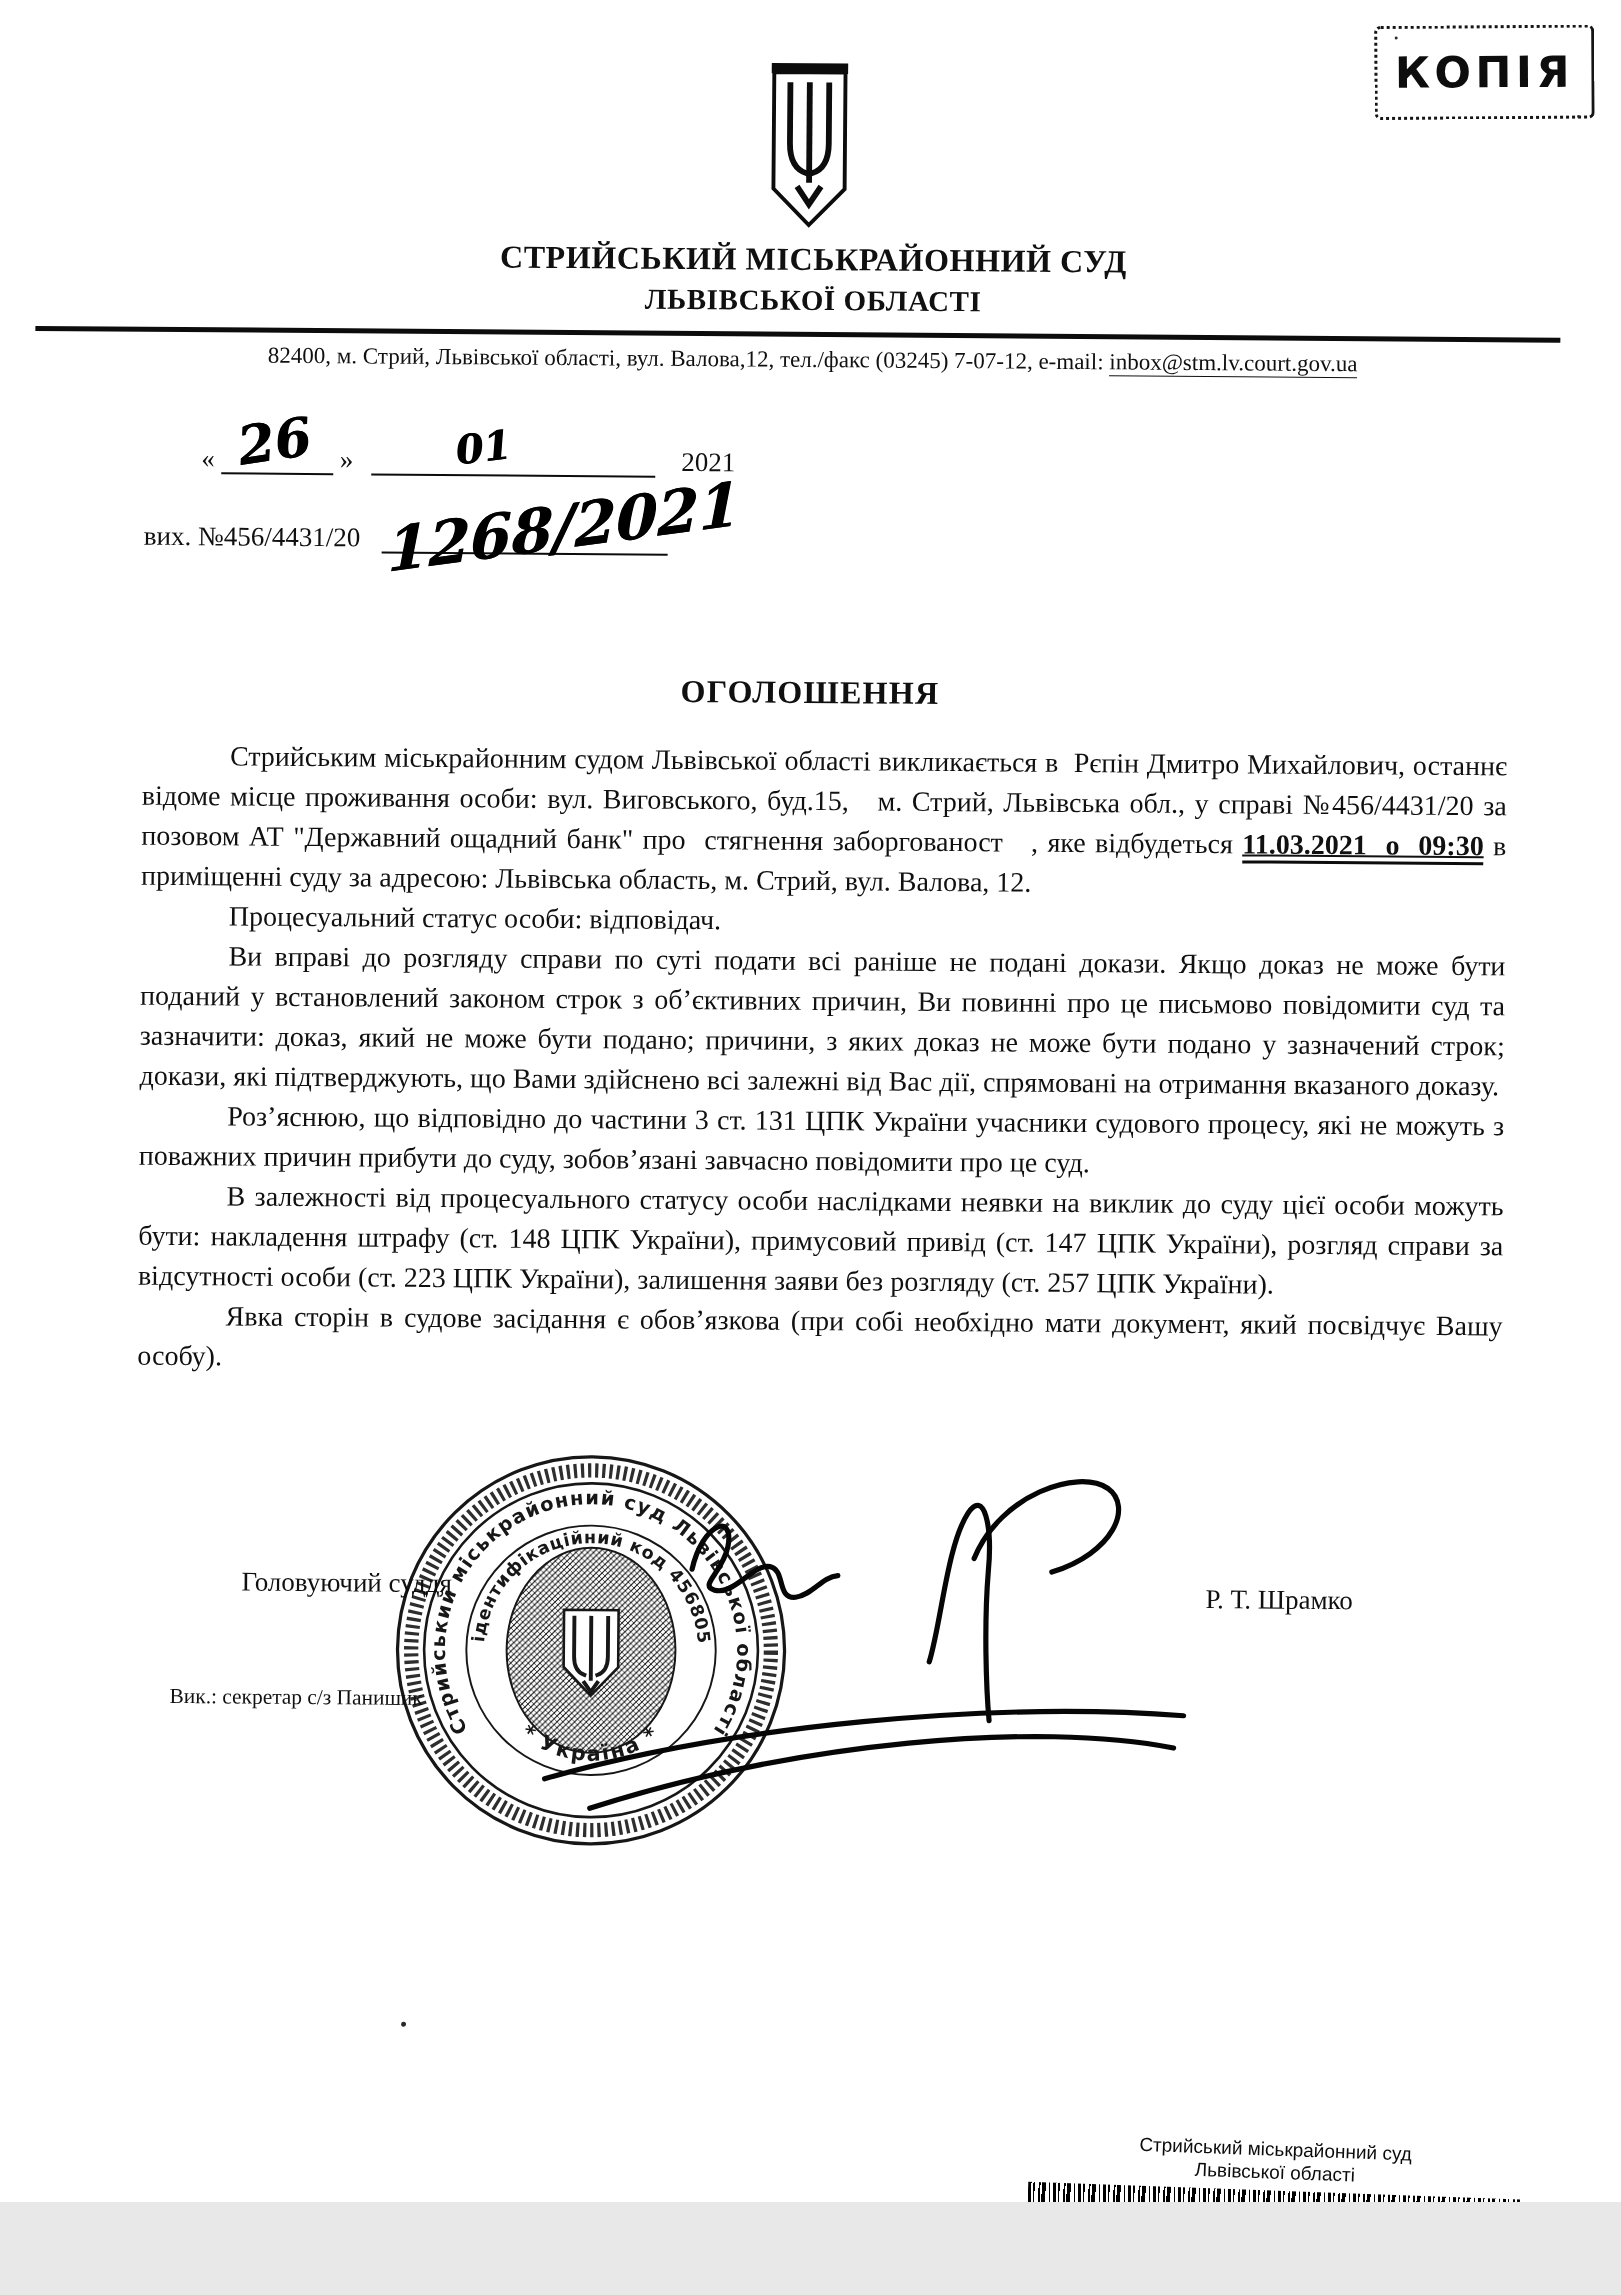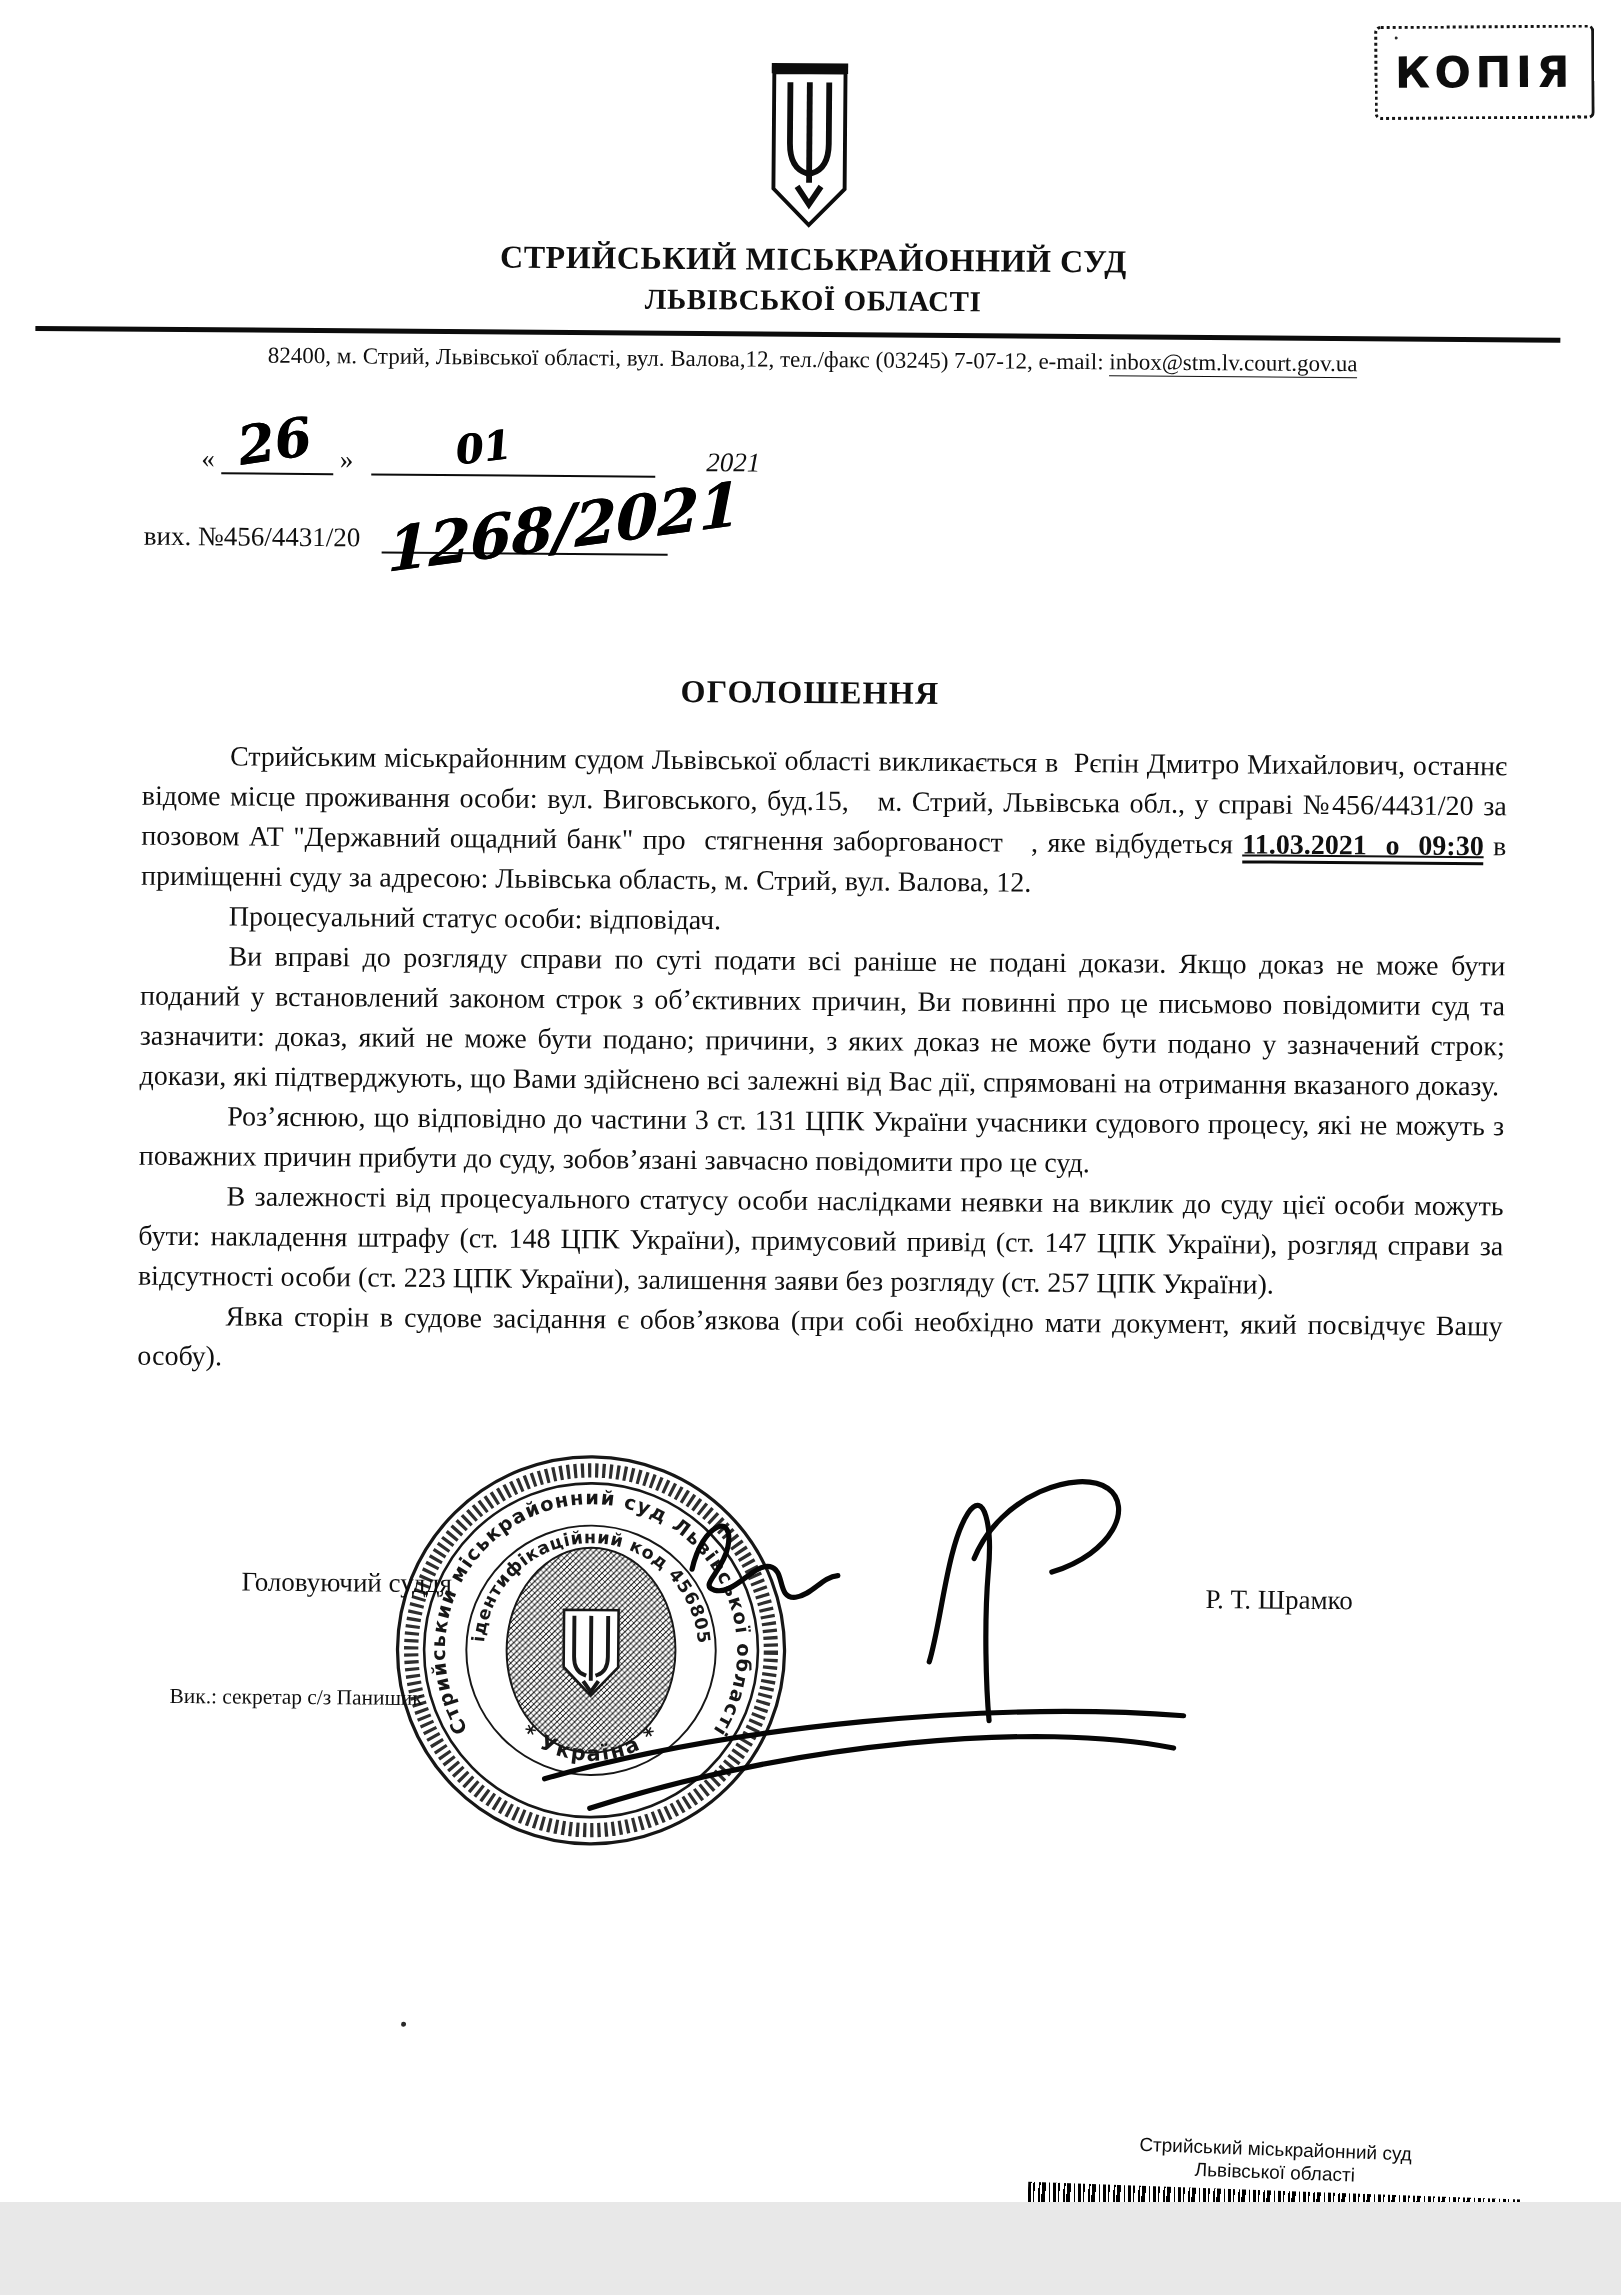--- a/index.html
+++ b/index.html
@@ -30,21 +30,21 @@
   .rule{position:absolute;left:38px;top:332px;width:1525px;height:4.5px;background:#0c0c0c;}
   .address{position:absolute;left:0;top:347px;width:100%;text-align:center;font-size:23px;}
   .address .email{border-bottom:1.9px solid #101010;padding-bottom:1.3px;}
 
   
   .date-row{position:absolute;left:205px;top:436px;display:flex;align-items:flex-end;
     font-size:27px;height:43px;}
   .blank{position:relative;border-bottom:2.6px solid #0c0c0c;height:39px;}
   .blank.day{width:112px;margin:0 6.5px;}
   .blank.month{width:284px;margin-left:18px;}
-  .date-row .year{margin-left:51px;font-style:italic;}
+  .date-row .year{margin-left:26px;}
   .hand{font-family:"DejaVu Serif",serif;font-style:italic;font-weight:600;color:#000;
     white-space:nowrap;text-shadow:0.6px 0 0 #000;}
   .hand.day{position:absolute;left:15.6px;bottom:1.3px;font-size:53px;transform:rotate(-9deg);}
   .hand.month{position:absolute;left:84px;bottom:3.9px;font-size:40px;transform:rotate(-7deg);}
   .ref-row{position:absolute;left:148px;top:514px;display:flex;align-items:flex-end;
     font-size:27px;height:43px;}
   .blank.ref{width:286px;margin-left:22px;}
   .hand.ref{position:absolute;left:3.9px;bottom:-9px;font-size:60px;
     transform:rotate(-8deg) skewX(-8deg);}
 

